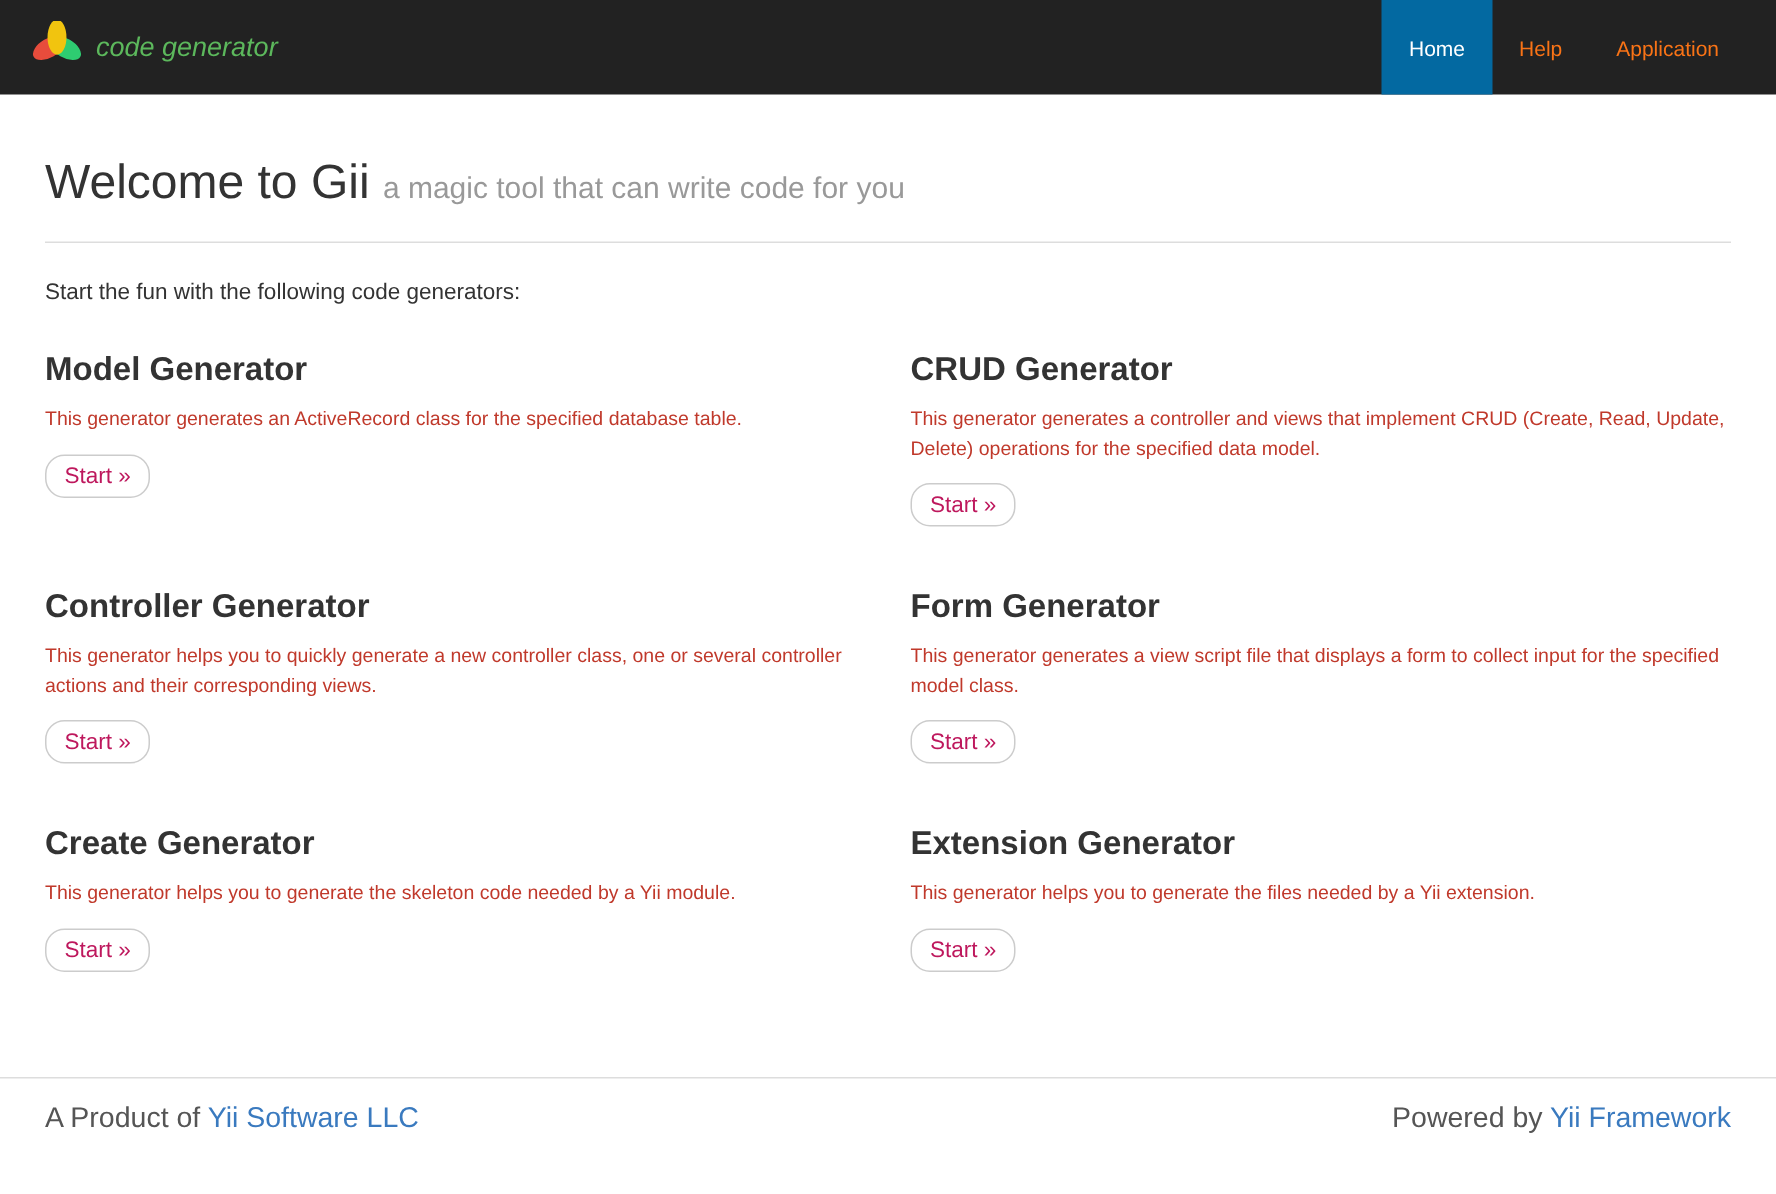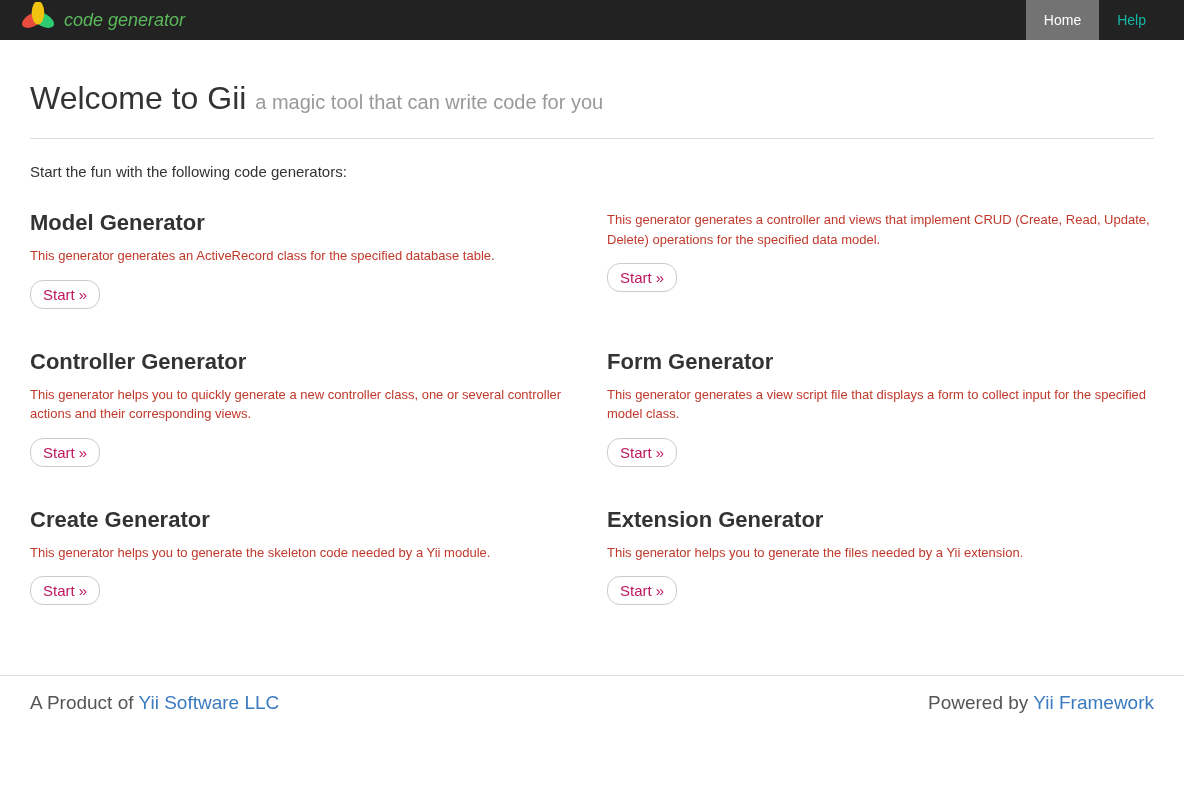--- a/index.html
+++ b/index.html
@@ -3,21 +3,21 @@
   <meta charset="utf-8">
   <style>
     * { margin: 0; padding: 0; box-sizing: border-box; }
     body { font-family: Arial, Helvetica, sans-serif; font-size: 14px; color: #333; background: #fff; }
 
     
     .navbar {
       background-color: #222;
       display: flex;
       align-items: center;
-      height: 40px;
+      height: 63px;
       padding: 0 20px;
     }
     .navbar-brand {
       display: flex;
       align-items: center;
       text-decoration: none;
       margin-right: auto;
     }
     .yii-logo {
       width: 36px;
@@ -36,27 +36,27 @@
       align-items: stretch;
     }
     .nav-links li {
       display: flex;
       align-items: stretch;
     }
     .nav-links a {
       display: flex;
       align-items: center;
       padding: 0 18px;
-      color: #14b8a6;
+      color: #f97316;
       text-decoration: none;
       font-size: 14px;
       height: 100%;
     }
     .nav-links a.active {
-      background-color: #737373;
+      background-color: #0369a1;
       color: #fff;
     }
 
     
     .main-content {
       padding: 40px 30px 30px 30px;
       max-width: 1184px;
     }
 
     .page-title {
@@ -158,39 +158,43 @@
     </svg>
     <span class="brand-text">code generator</span>
   </a>
   <ul class="nav-links">
     <li>
       <a href="#" class="active">Home</a>
     </li>
     <li>
       <a href="#">Help</a>
     </li>
+    <li>
+      <a href="#">Application</a>
+    </li>
   </ul>
 </nav>
 
 <div class="main-content">
   <h1 class="page-title">
     <span>Welcome to Gii</span>
     <span class="page-subtitle">a magic tool that can write code for you</span>
   </h1>
   <hr class="title-divider">
   <p class="intro-text">Start the fun with the following code generators:</p>
 
   <div class="generators-grid">
 
     <div class="generator-card">
       <div class="generator-title">Model Generator</div>
       <div class="generator-desc">This generator generates an ActiveRecord class for the specified database table.</div>
       <button class="start-btn">Start »</button>
     </div>
     <div class="generator-card">
+      <div class="generator-title">CRUD Generator</div>
       <div class="generator-desc">This generator generates a controller and views that implement CRUD (Create, Read, Update, Delete) operations for the specified data model.</div>
       <button class="start-btn">Start »</button>
     </div>
     <div class="generator-card">
       <div class="generator-title">Controller Generator</div>
       <div class="generator-desc">This generator helps you to quickly generate a new controller class, one or several controller actions and their corresponding views.</div>
       <button class="start-btn">Start »</button>
     </div>
 
     <div class="generator-card">

